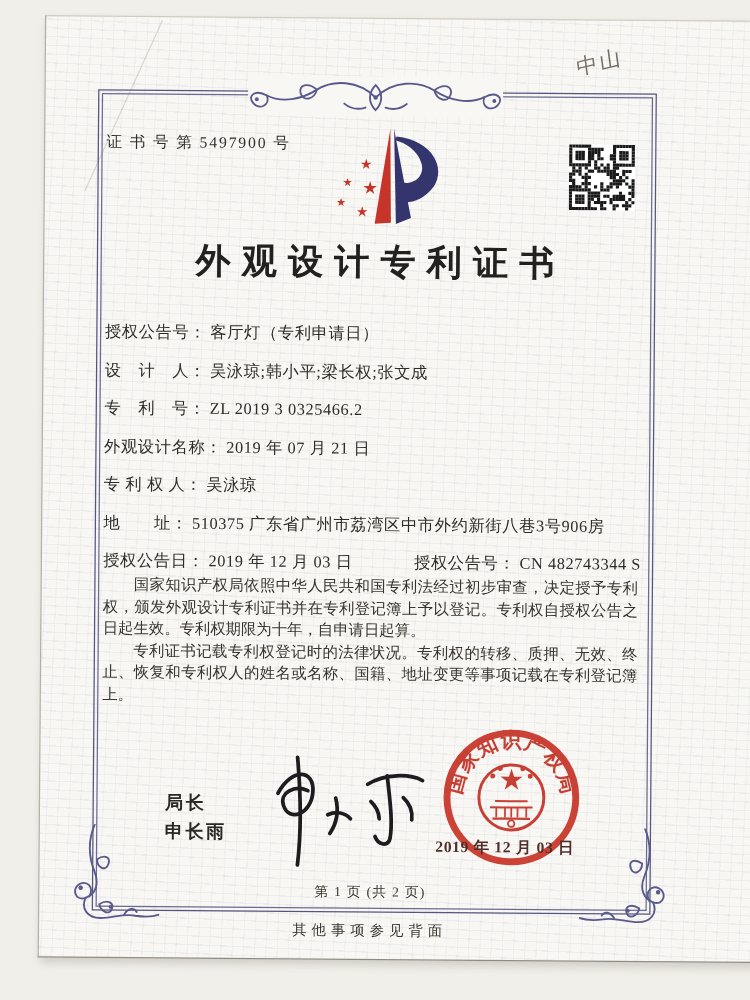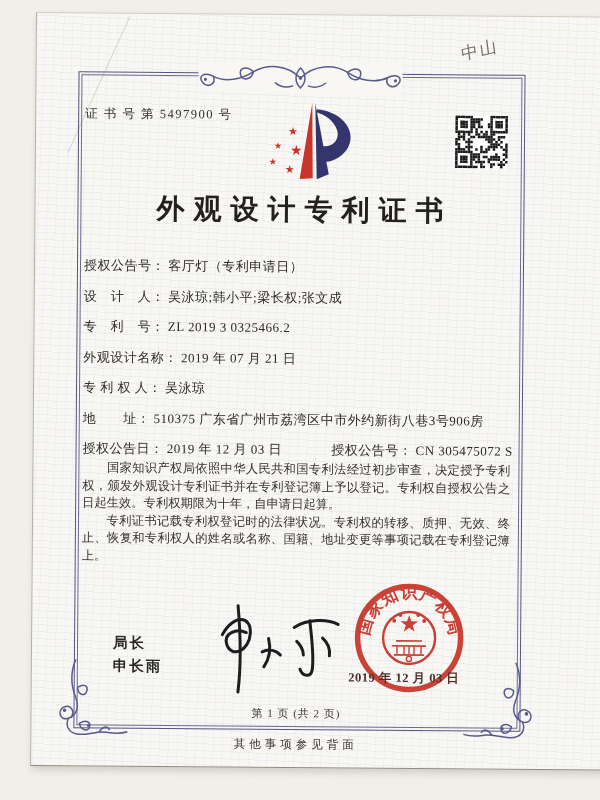--- a/index.html
+++ b/index.html
@@ -29,21 +29,21 @@
     font-size:28px;font-weight:700;color:#23211f;letter-spacing:9px;text-indent:9px;}
   .fields{position:absolute;left:49px;top:243px;width:430px;display:flex;
     flex-direction:column;gap:12.5px;font-size:13px;color:#2e2b28;}
   .frow{height:18px;line-height:18px;white-space:nowrap;}
   .flabel{display:inline-block;letter-spacing:0.5px;}
   .fvalue{letter-spacing:0.5px;}
   .grantrow .pair2{margin-left:46px;}
   .bodytext{position:absolute;left:49px;top:446px;width:428px;font-size:12.3px;
     line-height:17.6px;color:#37332e;text-align:justify;}
   .bodytext p{margin:0;text-indent:2em;}
-  .signer{position:absolute;left:81px;top:618px;font-size:14.5px;font-weight:600;
+  .signer{position:absolute;left:100px;top:618px;font-size:14.5px;font-weight:600;
     color:#2b2926;line-height:23px;letter-spacing:2px;}
   .signature{position:absolute;left:175px;top:583px;transform:rotate(-3deg);}
   .seal{position:absolute;left:302px;top:549px;opacity:0.94;}
   .pageno{position:absolute;left:42px;top:691px;width:445px;text-align:center;
     font-size:11px;color:#3a362f;letter-spacing:1px;}
   .backnote{position:absolute;left:42px;top:722px;width:445px;text-align:center;
     font-size:11.5px;color:#3a362f;letter-spacing:4px;}
   .handmark{position:absolute;left:424px;top:22px;font-size:17px;color:#5f584e;
     transform:rotate(-14deg) skewX(-6deg);opacity:0.85;letter-spacing:2px;}
   .qr{position:absolute;left:419px;top:99px;}
@@ -387,21 +387,21 @@
         <span class="fvalue">吴泳琼</span>
       </div>
       <div class="frow">
         <span class="flabel">地　　址：</span>
         <span class="fvalue">510375 广东省广州市荔湾区中市外约新街八巷3号906房</span>
       </div>
       <div class="frow grantrow">
         <span class="flabel">授权公告日：</span>
         <span class="fvalue">2019 年 12 月 03 日</span>
         <span class="flabel pair2">授权公告号：</span>
-        <span class="fvalue">CN 305475072 S</span>
+        <span class="fvalue">CN 482743344 S</span>
       </div>
     </div>
 
     <div class="bodytext">
       <p>国家知识产权局依照中华人民共和国专利法经过初步审查，决定授予专利权，颁发外观设计专利证书并在专利登记簿上予以登记。专利权自授权公告之日起生效。专利权期限为十年，自申请日起算。</p>
       <p>专利证书记载专利权登记时的法律状况。专利权的转移、质押、无效、终止、恢复和专利权人的姓名或名称、国籍、地址变更等事项记载在专利登记簿上。</p>
     </div>
 
     <div class="signer">
       <div>局长</div>

